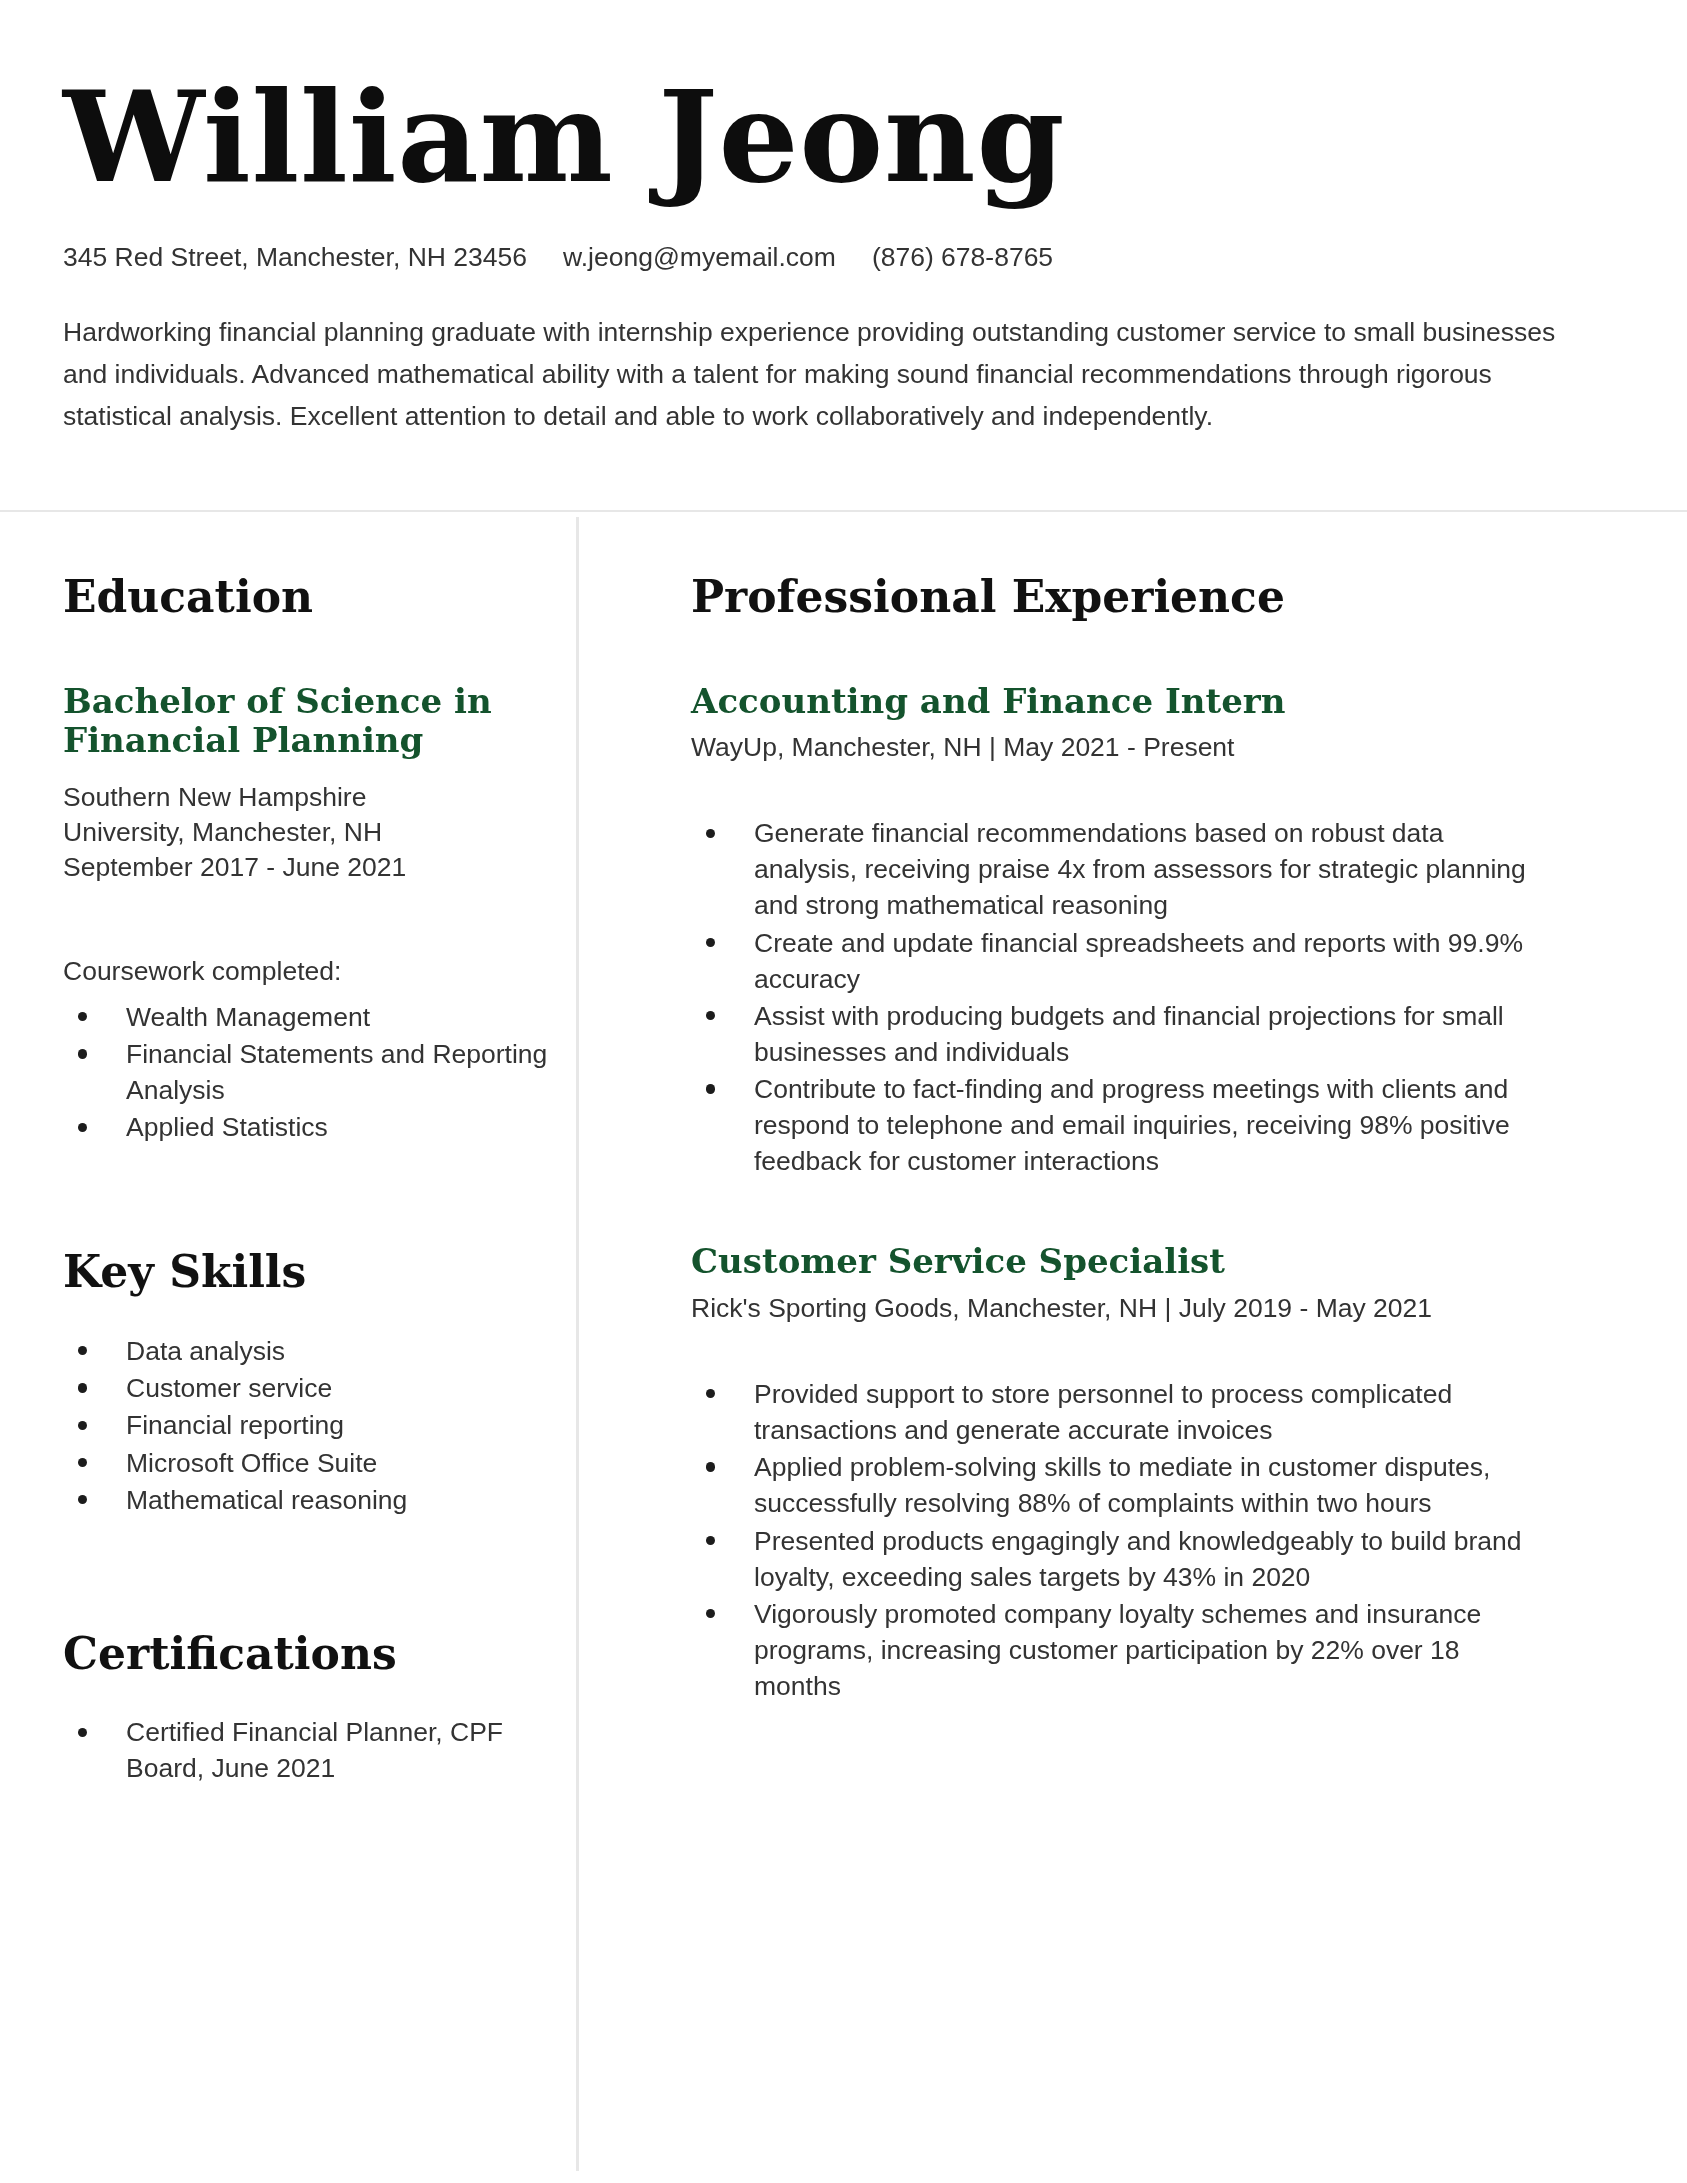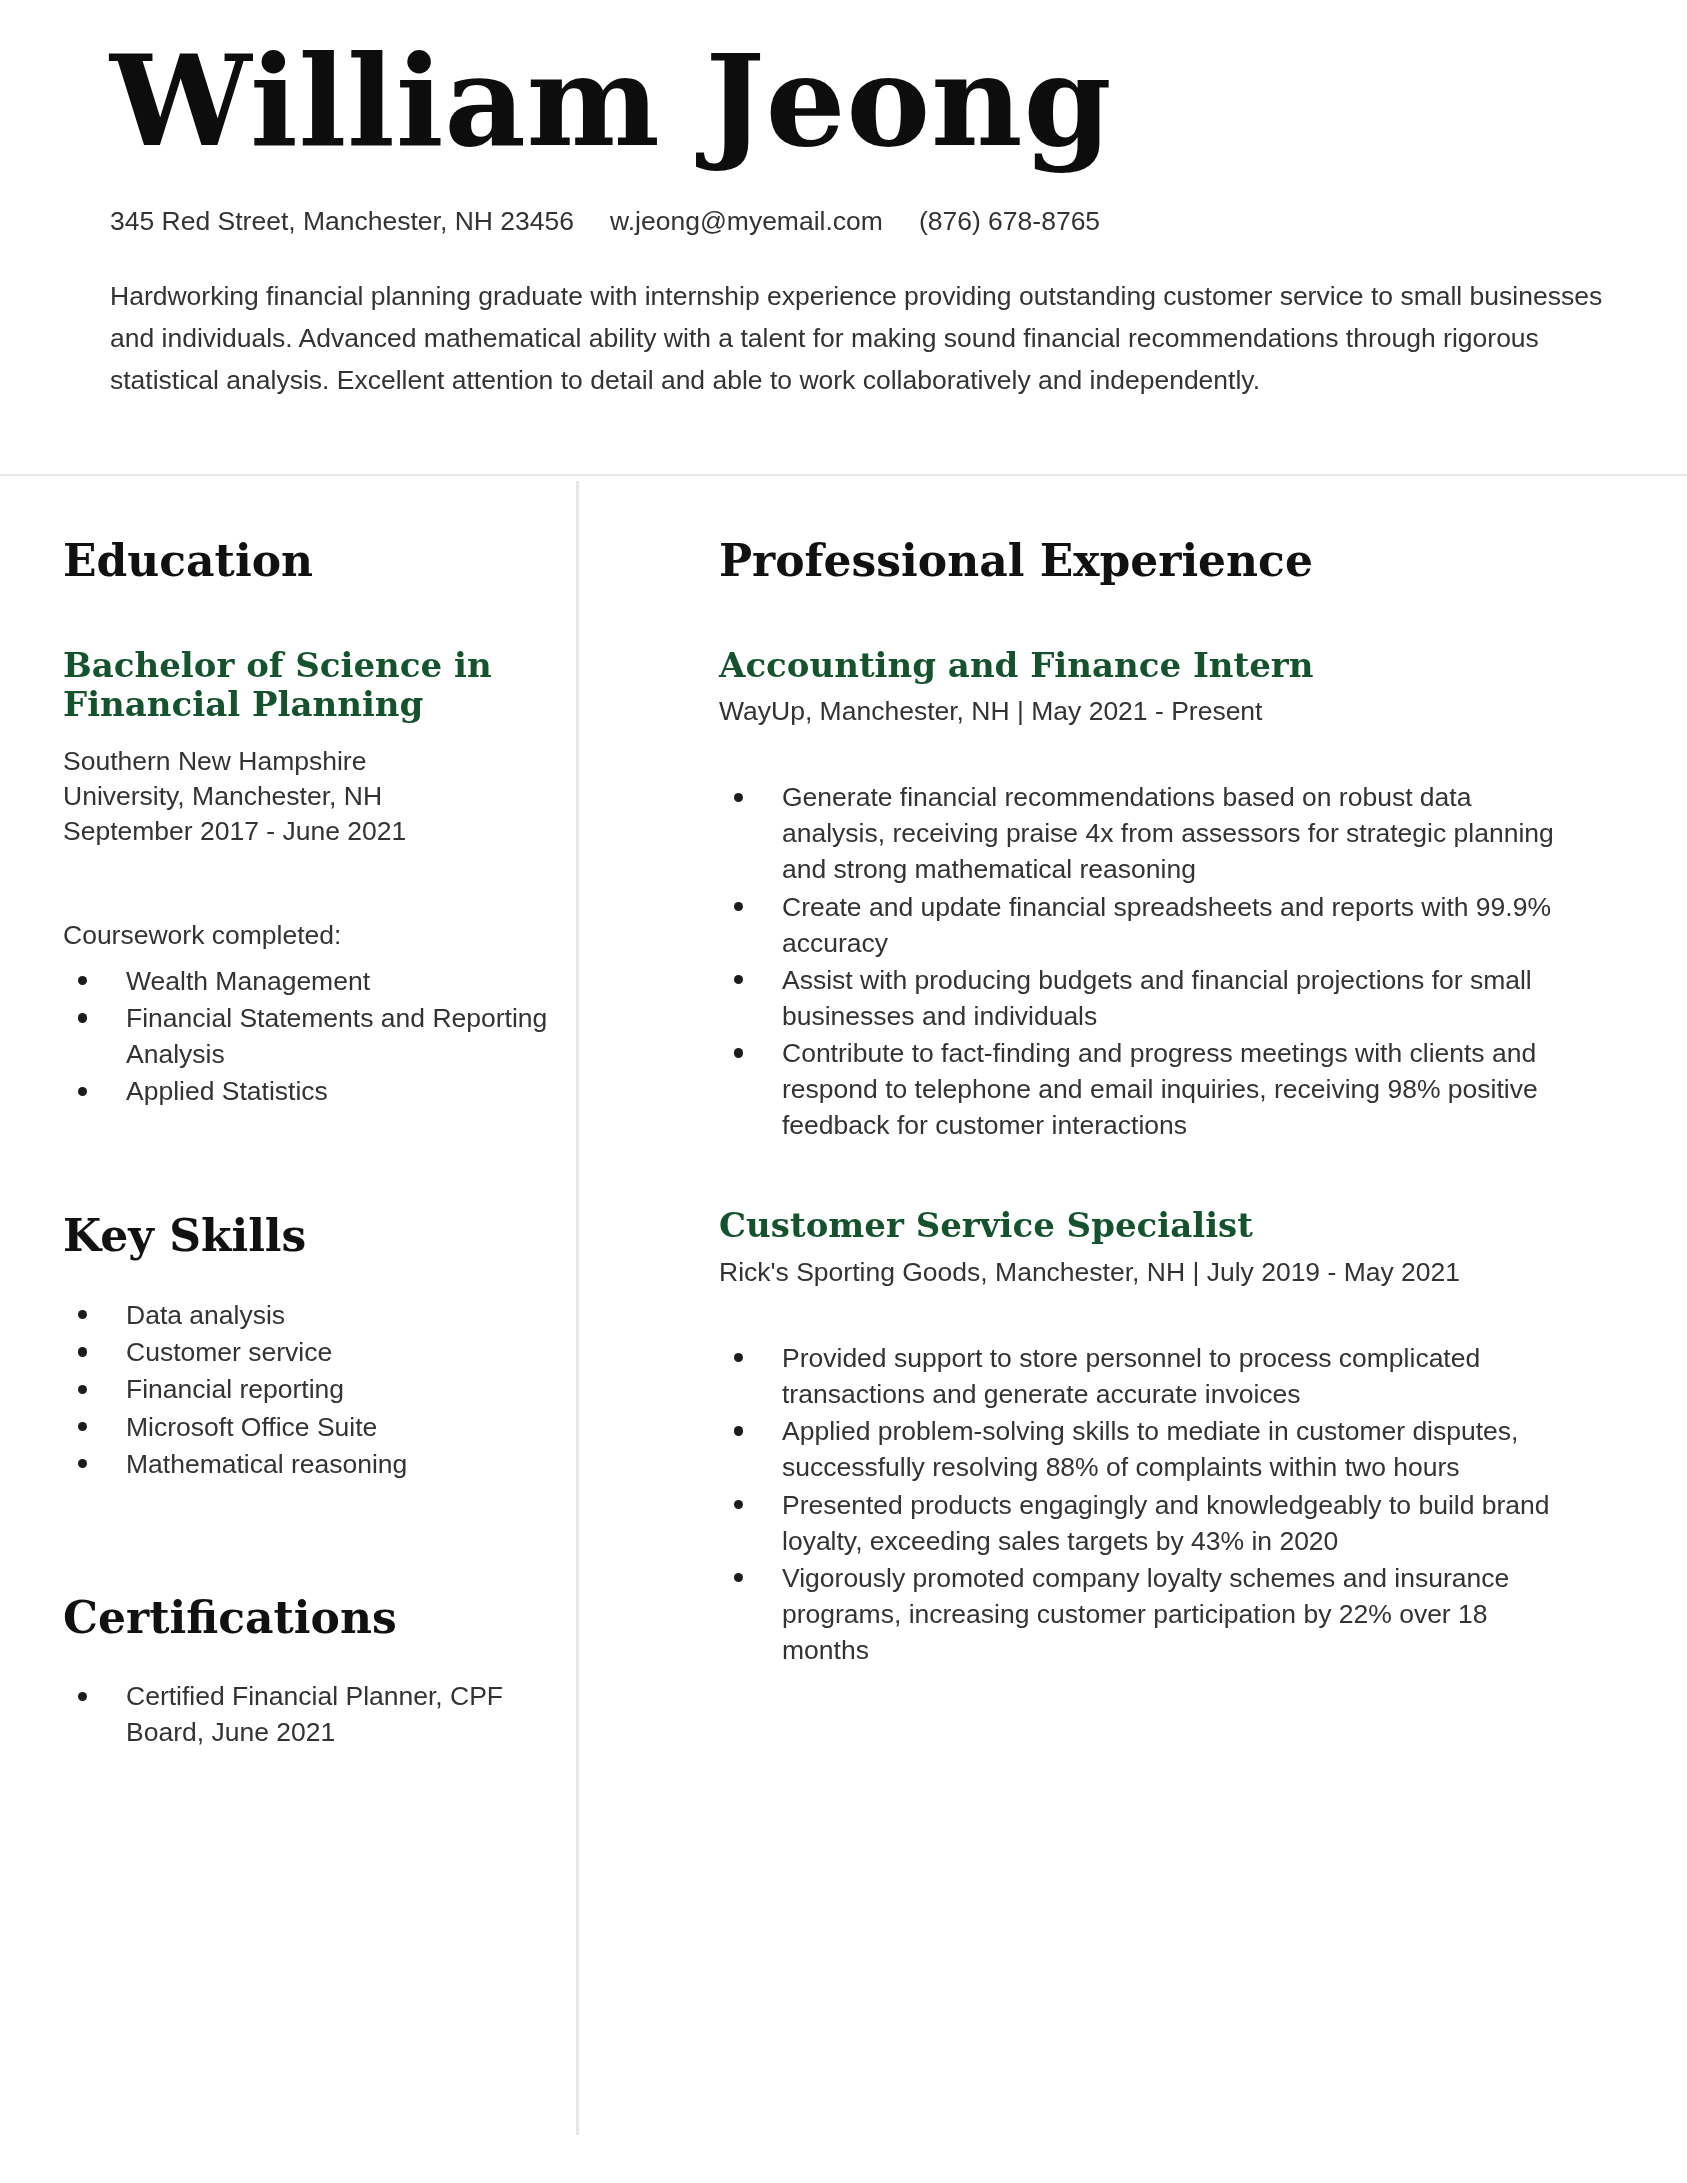--- a/index.html
+++ b/index.html
@@ -6,21 +6,21 @@
   .page {
     position:relative;
     width:1687px; height:2183px;
     background:#ffffff;
     font-family:"Liberation Sans", sans-serif;
     color:#333333;
     overflow:hidden;
     box-sizing:border-box;
   }
   
-  .header { padding:29px 63px 0 63px;margin-left:47px; }
+  .header { padding:65px 63px 0 63px; }
   .name {
     margin:0;
     font-family:"DejaVu Serif", serif;
     font-weight:700;
     font-size:126px;
     line-height:1.15;
     color:#0d0d0d;
     letter-spacing:0.7px;
   }
   .contact { margin-top:32px; font-size:26.5px; color:#333333; }
@@ -28,21 +28,21 @@
   .summary {
     margin-top:38px;
     font-size:26.5px;
     line-height:42px;
     color:#333333;
     max-width:1542px;
   }
   
   .rule { margin-top:73px; border:0; border-top:2.6px solid #e7e7e7; }
   
-  .columns { display:flex; align-items:stretch; height:1654px;gap:28px; }
+  .columns { display:flex; align-items:stretch; height:1654px; }
   .col-left {
     width:579px;
     box-sizing:border-box;
     padding:0 26.5px 0 63px;
     border-right:3.3px solid #e7e7e7;
   }
   .col-right {
     flex:1;
     box-sizing:border-box;
     padding:0 60px 0 112px;

